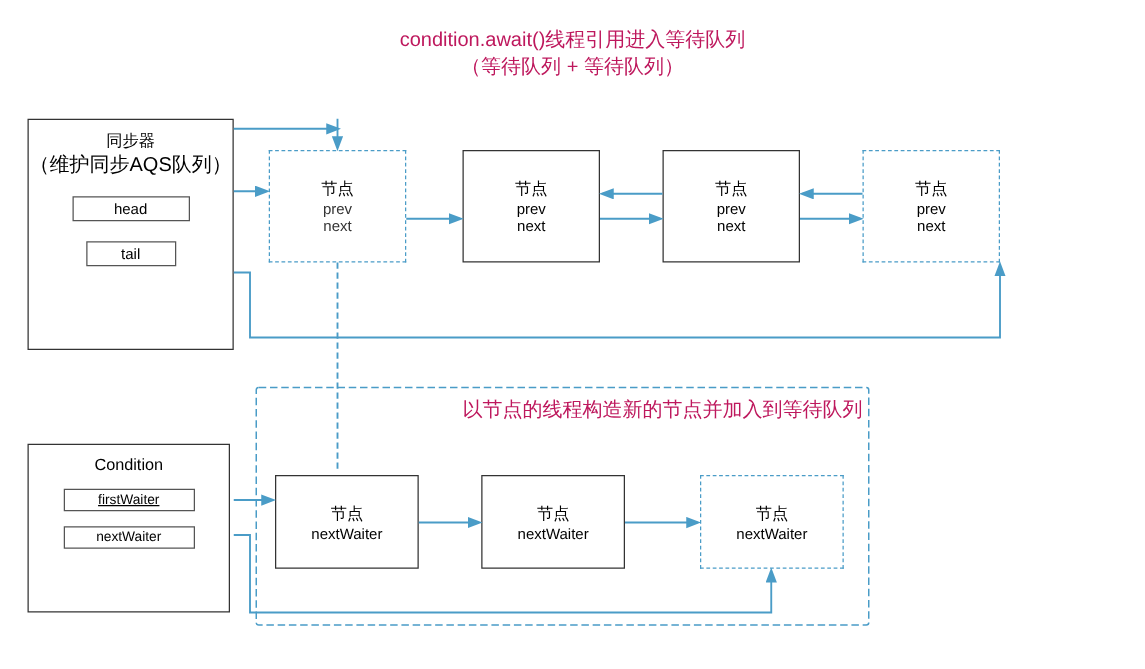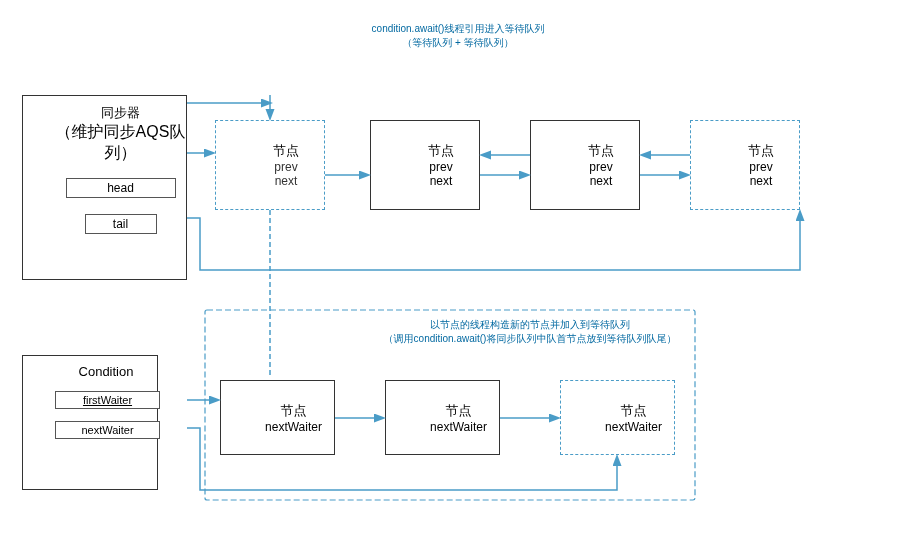--- a/index.html
+++ b/index.html
@@ -16,37 +16,36 @@
       position: relative;
       width: 916px;
       height: 535px;
       background: #fff;
     }
     .box {
       position: absolute;
       border: 1px solid #333;
       background: #fff;
       text-align: center;
-      padding-left: 32px;
     }
     .box.dashed {
       border: 1px dashed #4a9cc7;
     }
     .inner-box {
       border: 1px solid #555;
       background: #fff;
       text-align: center;
       font-size: 12px;
       padding: 2px 8px;
     }
     .title-text {
       position: absolute;
       text-align: center;
-      font-size: 10px;
-      color: #0369a1;
+      font-size: 16px;
+      color: #be185d;
     }
     svg.arrows {
       position: absolute;
       top: 0; left: 0;
       width: 916px;
       height: 535px;
       pointer-events: none;
     }
   </style>
 </head>
@@ -55,21 +54,21 @@
 <div class="canvas">
 
   <div class="title-text" style="top:22px; left:0; width:916px;">
     <div>condition.await()线程引用进入等待队列</div>
     <div>（等待队列 + 等待队列）</div>
   </div>
 
   <div class="box" style="left:22px; top:95px; width:165px; height:185px;">
     <div style="margin-top:8px; font-size:13px;">同步器</div>
     <div style="font-size:16px;">（维护同步AQS队列）</div>
-    <div class="inner-box" style="width:110px; margin:14px auto 16px;">
+    <div class="inner-box" style="width:94px; margin:14px auto 16px;">
       <span>head</span>
     </div>
     <div class="inner-box" style="width:72px; margin:16px auto 0;">
       <span>tail</span>
     </div>
   </div>
 
   <div class="box dashed" style="left:215px; top:120px; width:110px; height:90px; display:flex; flex-direction:column; align-items:center; justify-content:center;">
     <div style="font-size:13px; font-weight:500;">节点</div>
     <div style="font-size:12px; color:#333;">prev</div>
@@ -89,24 +88,23 @@
   </div>
 
   <div class="box dashed" style="left:690px; top:120px; width:110px; height:90px; display:flex; flex-direction:column; align-items:center; justify-content:center;">
     <div style="font-size:13px; font-weight:500;">节点</div>
     <div style="font-size:12px;">prev</div>
     <div style="font-size:12px;">next</div>
   </div>
 
   <div class="title-text" style="top:318px; left:280px; width:500px; text-align:center;">
     <div>以节点的线程构造新的节点并加入到等待队列</div>
-    <div>（调用condition.await()将同步队列中队首节点放到等待队列队尾）</div>
   </div>
 
-  <div class="box" style="left:22px; top:355px; width:136px; height:135px;">
+  <div class="box" style="left:22px; top:355px; width:162px; height:135px;">
     <div style="margin-top:8px; font-size:13px;">Condition</div>
     <div class="inner-box" style="width:105px; margin:12px auto 0; font-size:11px;text-decoration:underline;">
       <span>firstWaiter</span>
     </div>
     <div class="inner-box" style="width:105px; margin:12px auto 0; font-size:11px;">
       <span>nextWaiter</span>
     </div>
   </div>
 
   <div class="box" style="left:220px; top:380px; width:115px; height:75px; display:flex; flex-direction:column; align-items:center; justify-content:center;">

